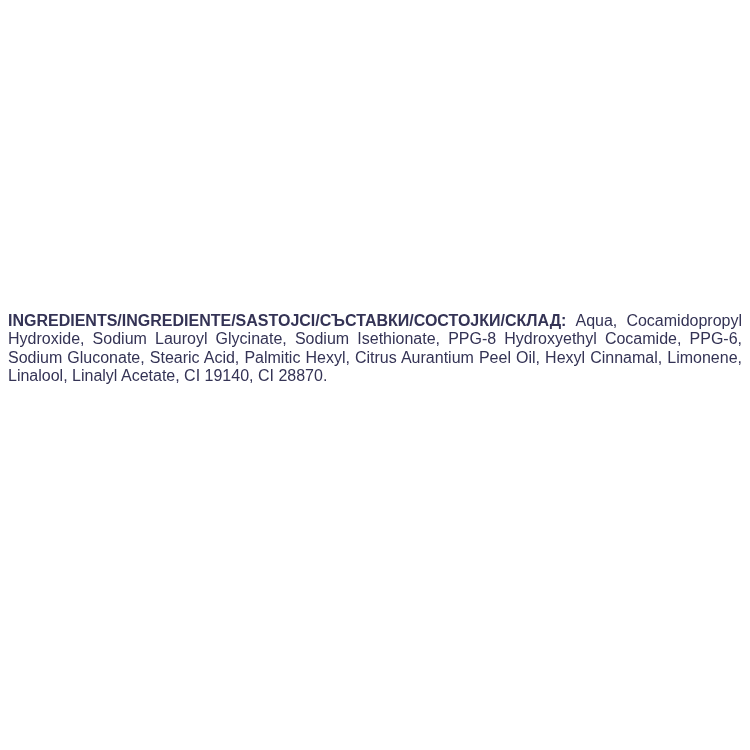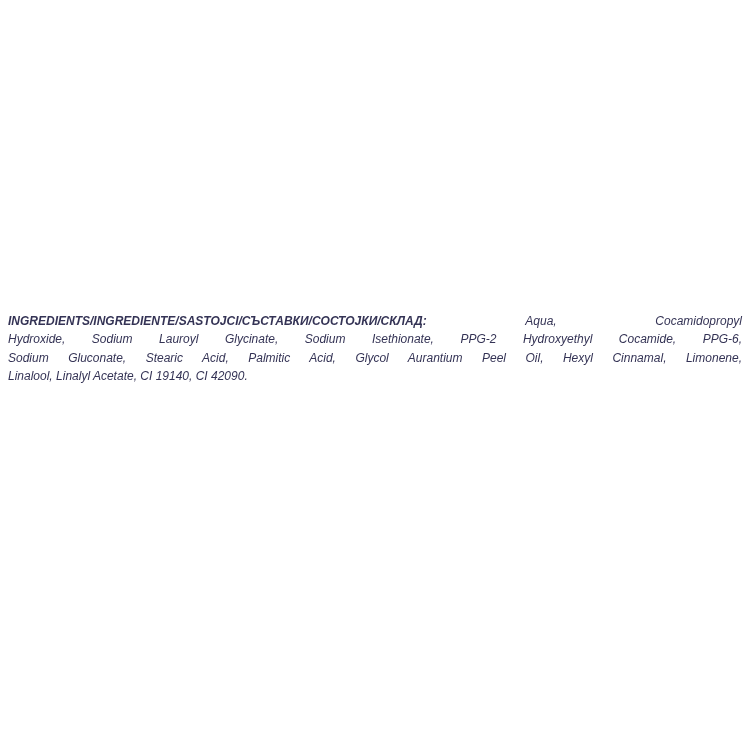--- a/index.html
+++ b/index.html
@@ -13,41 +13,40 @@
     height: 750px;
     background: #ffffff;
     overflow: hidden;
   }
   .ingredients-block {
     position: absolute;
     left: 8px;
     right: 8px;
     top: 312px;
     font-family: "Liberation Sans", sans-serif;
-    font-size: 12px;
+    font-size: 16px;
     line-height: 18.35px;
     color: #343355;
-    font-style: italic;
     -webkit-font-smoothing: antialiased;
   }
   .line {
     text-align: left;
     white-space: normal;
   }
   .line.justified {
     text-align: justify;
     text-align-last: justify;
   }
   .heading {
     font-weight: bold;
   }
 </style>
 </head>
 <body>
 
 <div class="canvas">
   <div class="ingredients-block">
     <div class="line justified"><span class="heading">INGREDIENTS/INGREDIENTE/SASTOJCI/СЪСТАВКИ/СОСТОЈКИ/СКЛАД:</span><span> Aqua, Cocamidopropyl</span></div>
-    <div class="line justified">Hydroxide, Sodium Lauroyl Glycinate, Sodium Isethionate, PPG-2 Hydroxyethyl Cocamide, PPG-6,</div>
-    <div class="line justified">Sodium Gluconate, Stearic Acid, Palmitic Acid, Glycol Aurantium Peel Oil, Hexyl Cinnamal, Limonene,</div>
-    <div class="line">Linalool, Linalyl Acetate, CI 19140, CI 42090.</div>
+    <div class="line justified">Hydroxide, Sodium Lauroyl Glycinate, Sodium Isethionate, PPG-8 Hydroxyethyl Cocamide, PPG-6,</div>
+    <div class="line justified">Sodium Gluconate, Stearic Acid, Palmitic Hexyl, Citrus Aurantium Peel Oil, Hexyl Cinnamal, Limonene,</div>
+    <div class="line">Linalool, Linalyl Acetate, CI 19140, CI 28870.</div>
   </div>
 </div>
 
 </body></html>

